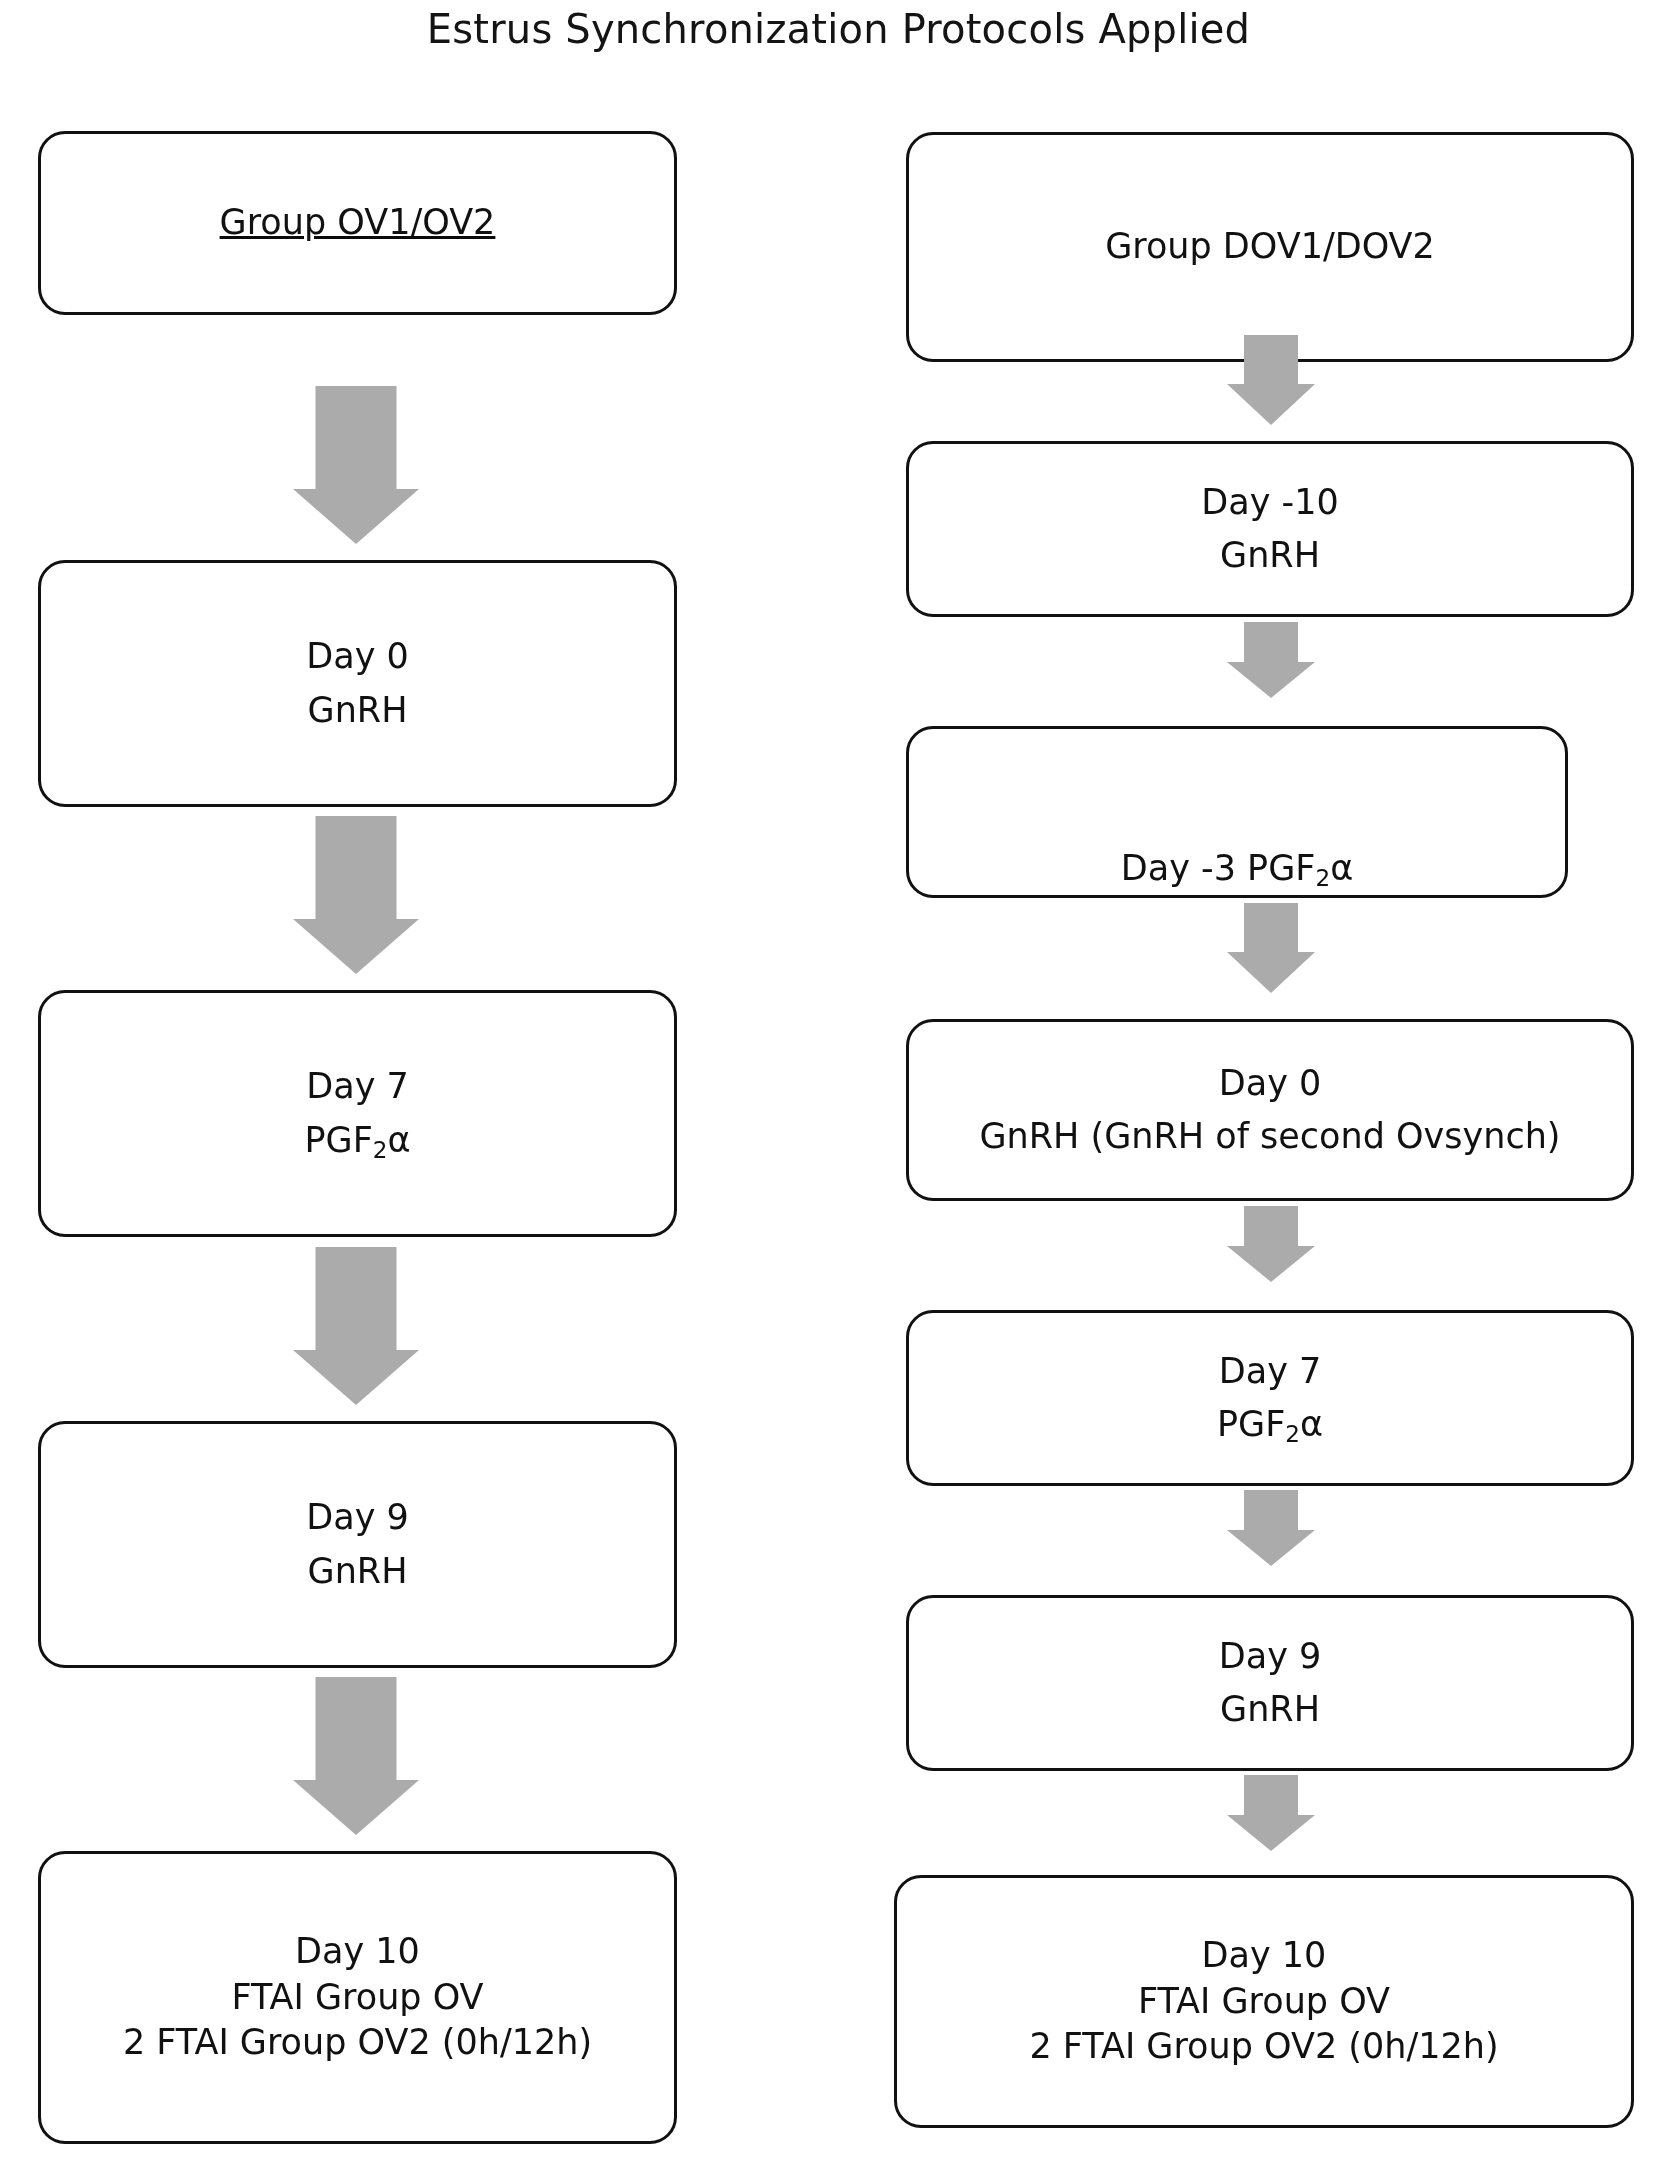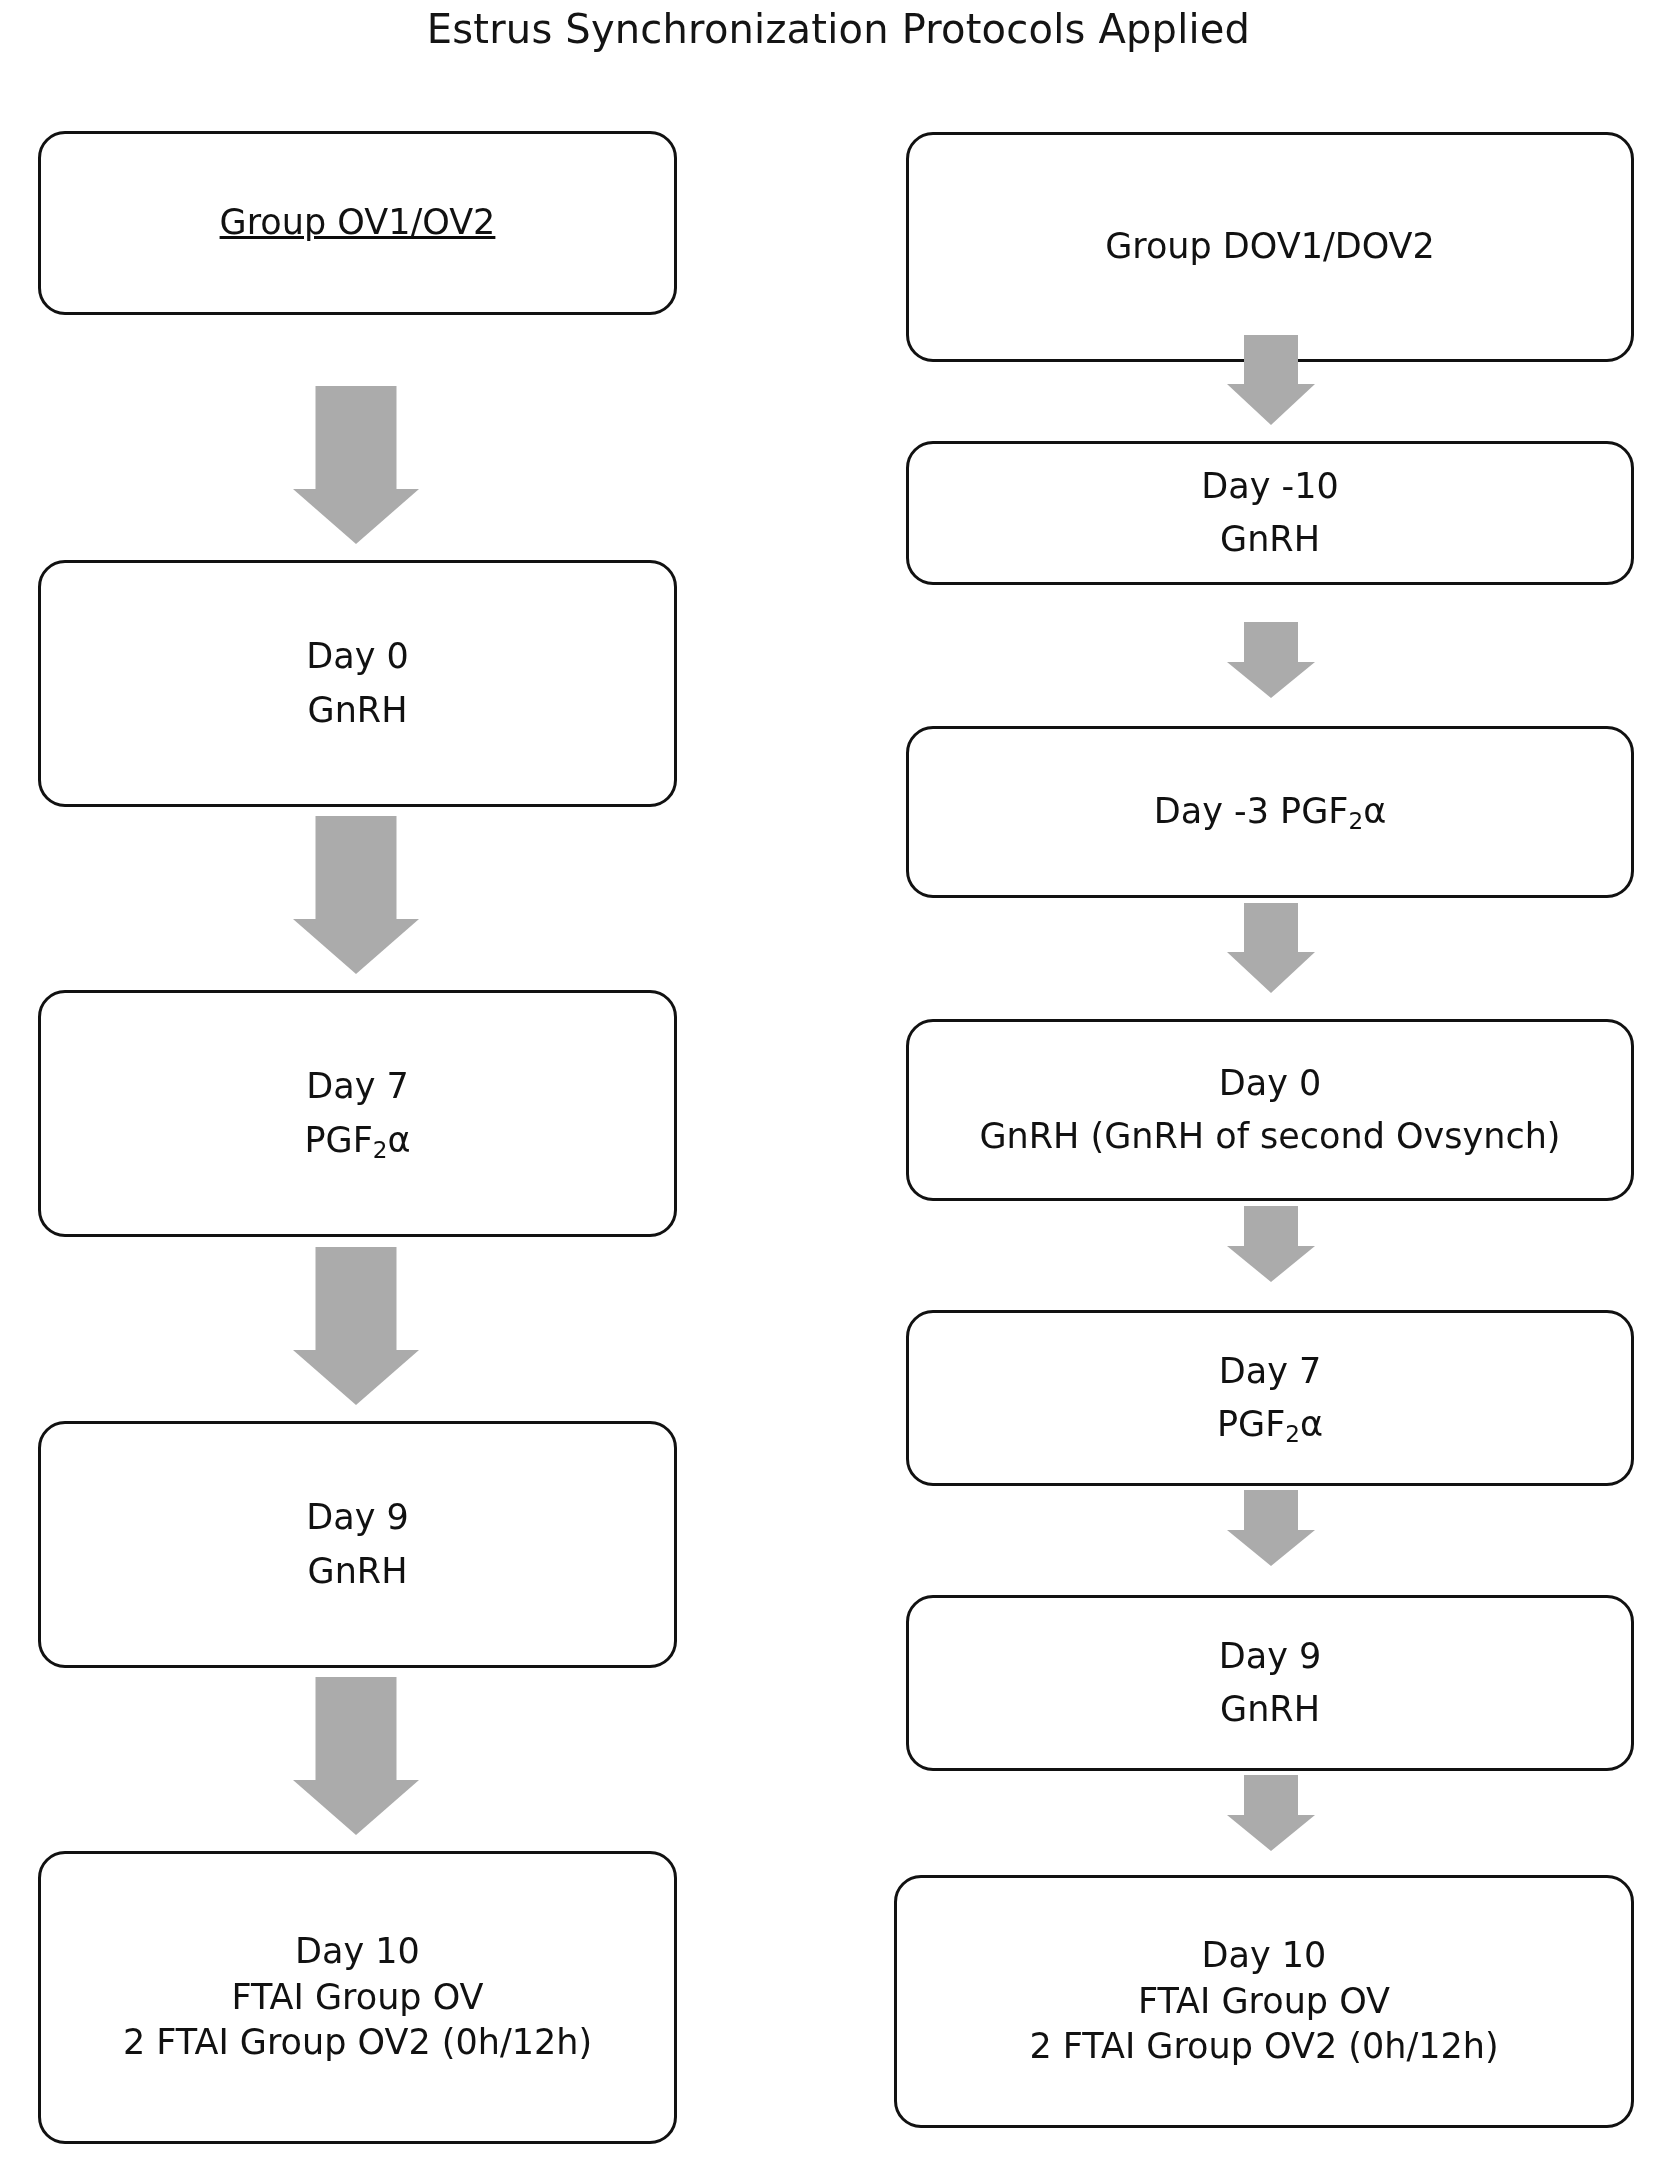--- a/index.html
+++ b/index.html
@@ -108,31 +108,31 @@
 
     <div class="node" style="left:67px;top:132px;width:728px;height:230px;">
       <span class="ln">Group DOV1/DOV2</span>
     </div>
 
     <div class="arrow" style="left:301px;top:335px;width:261px;height:103px;">
       <div class="shaft" style="width:54px;height:49px;"></div>
       <div class="head" style="top:49px;border-width:41px 44px 0 44px;"></div>
     </div>
 
-    <div class="node" style="left:67px;top:441px;width:728px;height:144px;">
+    <div class="node" style="left:67px;top:441px;width:728px;height:176px;">
       <span class="ln">Day -10</span>
       <span class="ln">GnRH</span>
     </div>
 
     <div class="arrow" style="left:301px;top:622px;width:261px;height:103px;">
       <div class="shaft" style="width:54px;height:40px;"></div>
       <div class="head" style="top:40px;border-width:36px 44px 0 44px;"></div>
     </div>
 
-    <div class="node" style="left:67px;top:726px;width:728px;height:172px;">
+    <div class="node" style="left:67px;top:726px;width:662px;height:172px;justify-content:flex-end;">
       <span class="ln">Day -3 PGF<sub>2</sub>α</span>
     </div>
 
     <div class="arrow" style="left:301px;top:903px;width:261px;height:111px;">
       <div class="shaft" style="width:54px;height:49px;"></div>
       <div class="head" style="top:49px;border-width:41px 44px 0 44px;"></div>
     </div>
 
     <div class="node" style="left:67px;top:1019px;width:728px;height:182px;">
       <span class="ln">Day 0</span>

